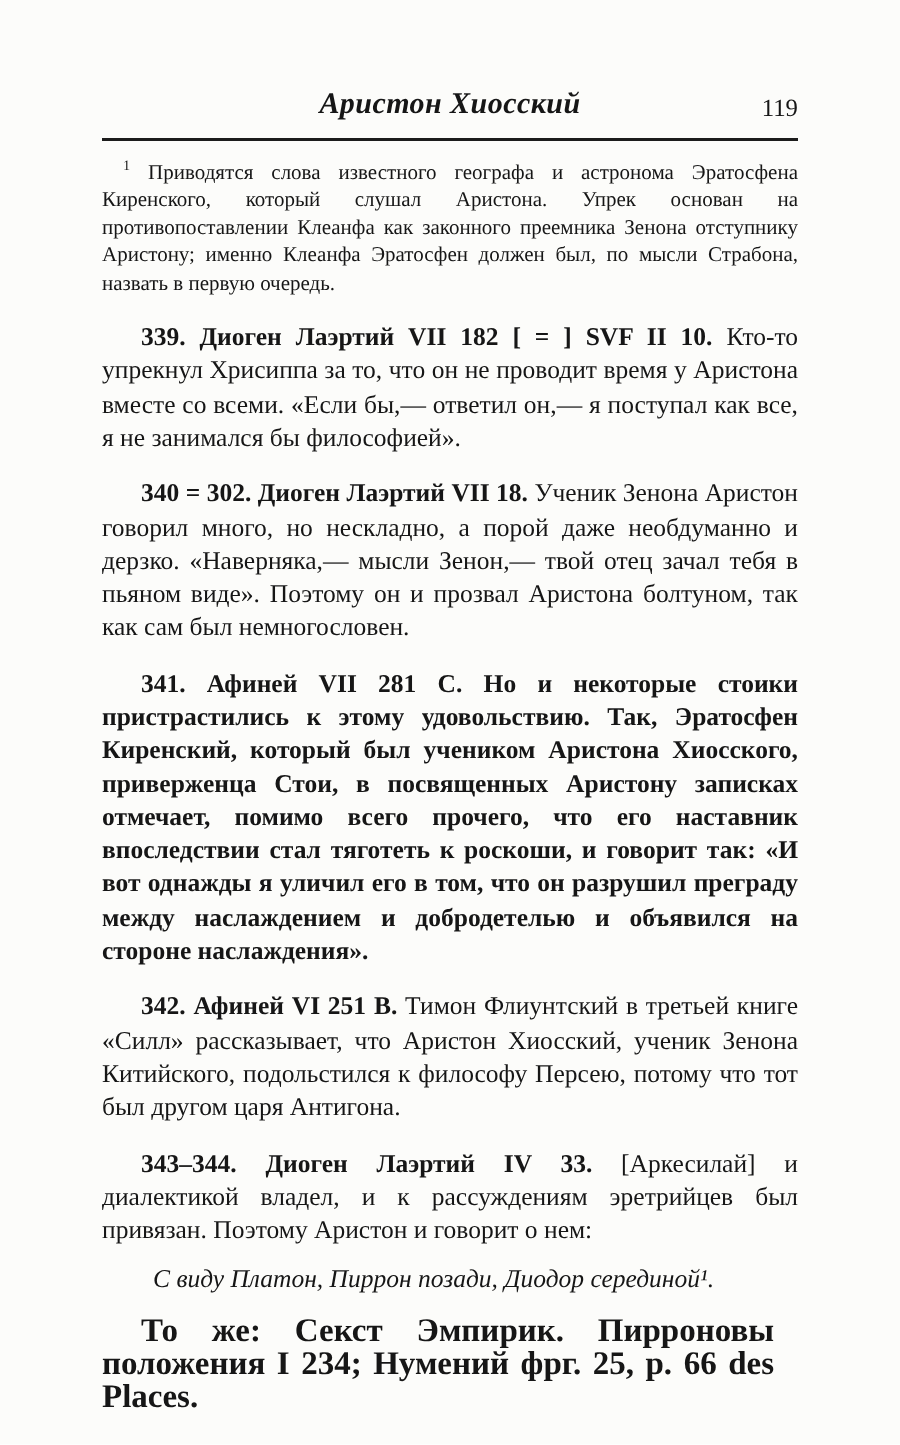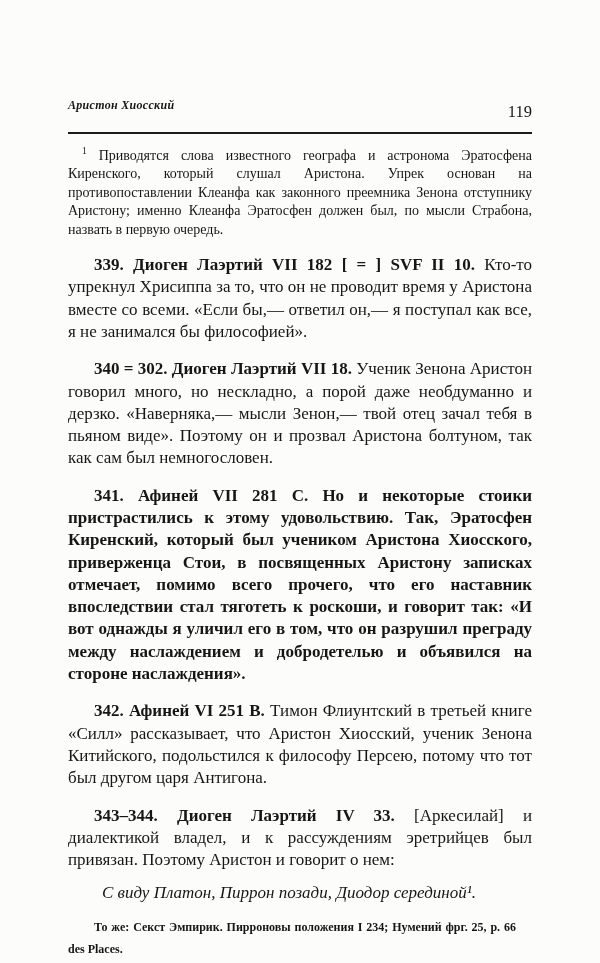--- a/index.html
+++ b/index.html
@@ -18,25 +18,25 @@
     padding: 58px 68px 30px 68px;
     overflow: hidden;
   }
   
   .running-head {
     position: relative;
     height: 20px;
   }
   .running-title {
     display: block;
+    text-align: center;
     font-style: italic;
     font-weight: bold;
-    font-size: 12px;
+    font-size: 20px;
     letter-spacing: 0.3px;
-    margin-top: 40px;
   }
   .page-number {
     position: absolute;
     right: 0;
     top: 4px;
     font-size: 16.5px;
     font-weight: normal;
   }
   .head-rule {
     border: none;
@@ -83,21 +83,21 @@
   .verse-line {
     margin: 11px 0 0 34px;
     font-size: 17px;
     line-height: 22.3px;
     font-style: italic;
     text-align: left;
     text-indent: 0;
   }
   .addendum {
     margin: 11px 16px 0 0;
-    font-size: 12px;
+    font-size: 22px;
     line-height: 22.3px;
     font-weight: bold;
     text-align: justify;
     text-indent: 26px;
   }
 </style>
 </head>
 <body>
 
 <div class="page">

